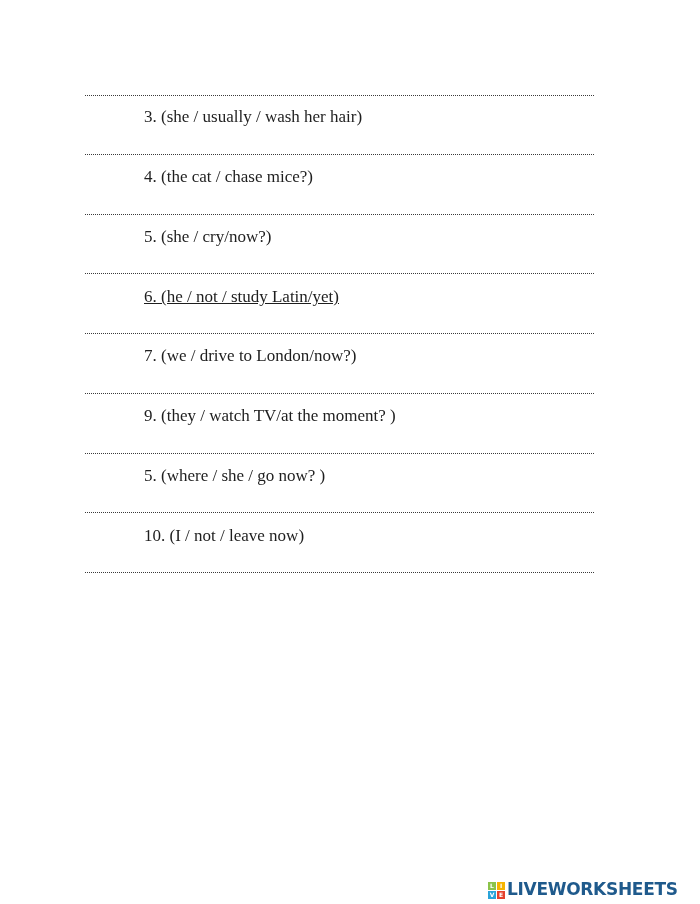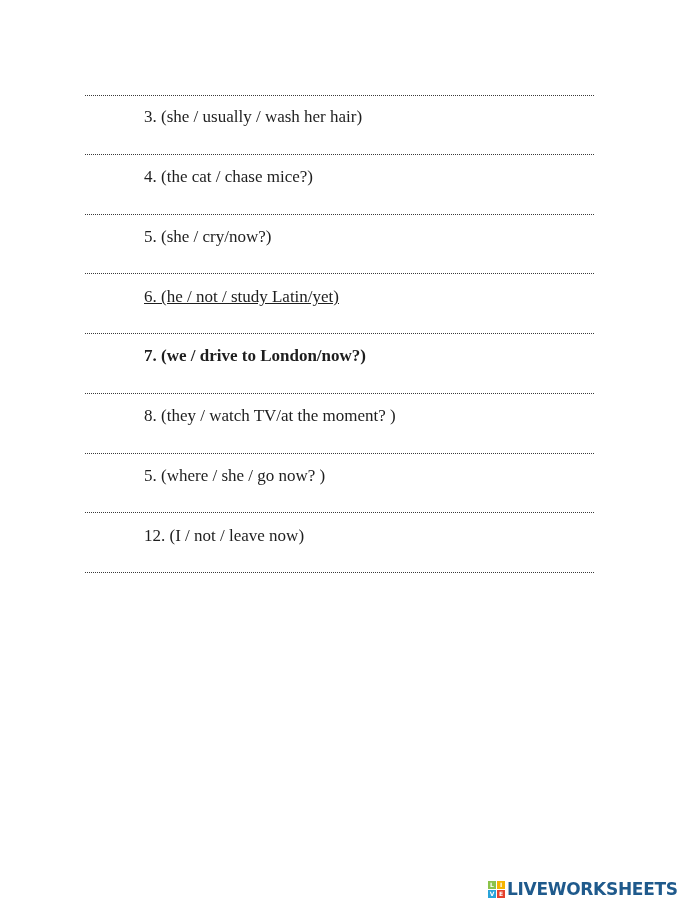--- a/index.html
+++ b/index.html
@@ -29,21 +29,21 @@
       line-height: 18px;
       white-space: nowrap;
       color: #1e1e1e;
       margin-left: 48px;
     }
     .logo {
       position: absolute;
       left: 488px;
       top: 879px;
       display: flex;
-      align-items: center;
+      align-items: flex-end;
       height: 20px;
     }
     .logo-blocks {
       display: grid;
       grid-template-columns: 8px 8px;
       grid-template-rows: 8px 8px;
       gap: 1px;
       margin-right: 2px;
     }
     .logo-blocks span {
@@ -75,30 +75,30 @@
 
 <div class="question" style="top:168px;text-align:right;">4. (the cat / chase mice?)</div>
 <div class="dots" style="top:214px;"></div>
 
 <div class="question" style="top:228px;">5. (she / cry/now?)</div>
 <div class="dots" style="top:273px;"></div>
 
 <div class="question" style="top:288px;text-decoration:underline;">6. (he / not / study Latin/yet)</div>
 <div class="dots" style="top:333px;"></div>
 
-<div class="question" style="top:347px;font-weight:bold;">7. (we / drive to London/now?)</div>
+<div class="question" style="top:347px;">7. (we / drive to London/now?)</div>
 <div class="dots" style="top:393px;"></div>
 
-<div class="question" style="top:407px;">8. (they / watch TV/at the moment? )</div>
+<div class="question" style="top:407px;">9. (they / watch TV/at the moment? )</div>
 <div class="dots" style="top:453px;"></div>
 
 <div class="question" style="top:467px;">5. (where / she / go now? )</div>
 <div class="dots" style="top:512px;"></div>
 
-<div class="question" style="top:527px;">12. (I / not / leave now)</div>
+<div class="question" style="top:527px;">10. (I / not / leave now)</div>
 <div class="dots" style="top:572px;"></div>
 
 <div class="logo">
   <div class="logo-blocks">
     <span style="background:#8bc34a;">L</span>
     <span style="background:#f5b400;">I</span>
     <span style="background:#29a3d9;">V</span>
     <span style="background:#e5412d;">E</span>
   </div>
   <span class="logo-text" style="color:#1f5a8c;">LIVEWORKSHEETS</span>

